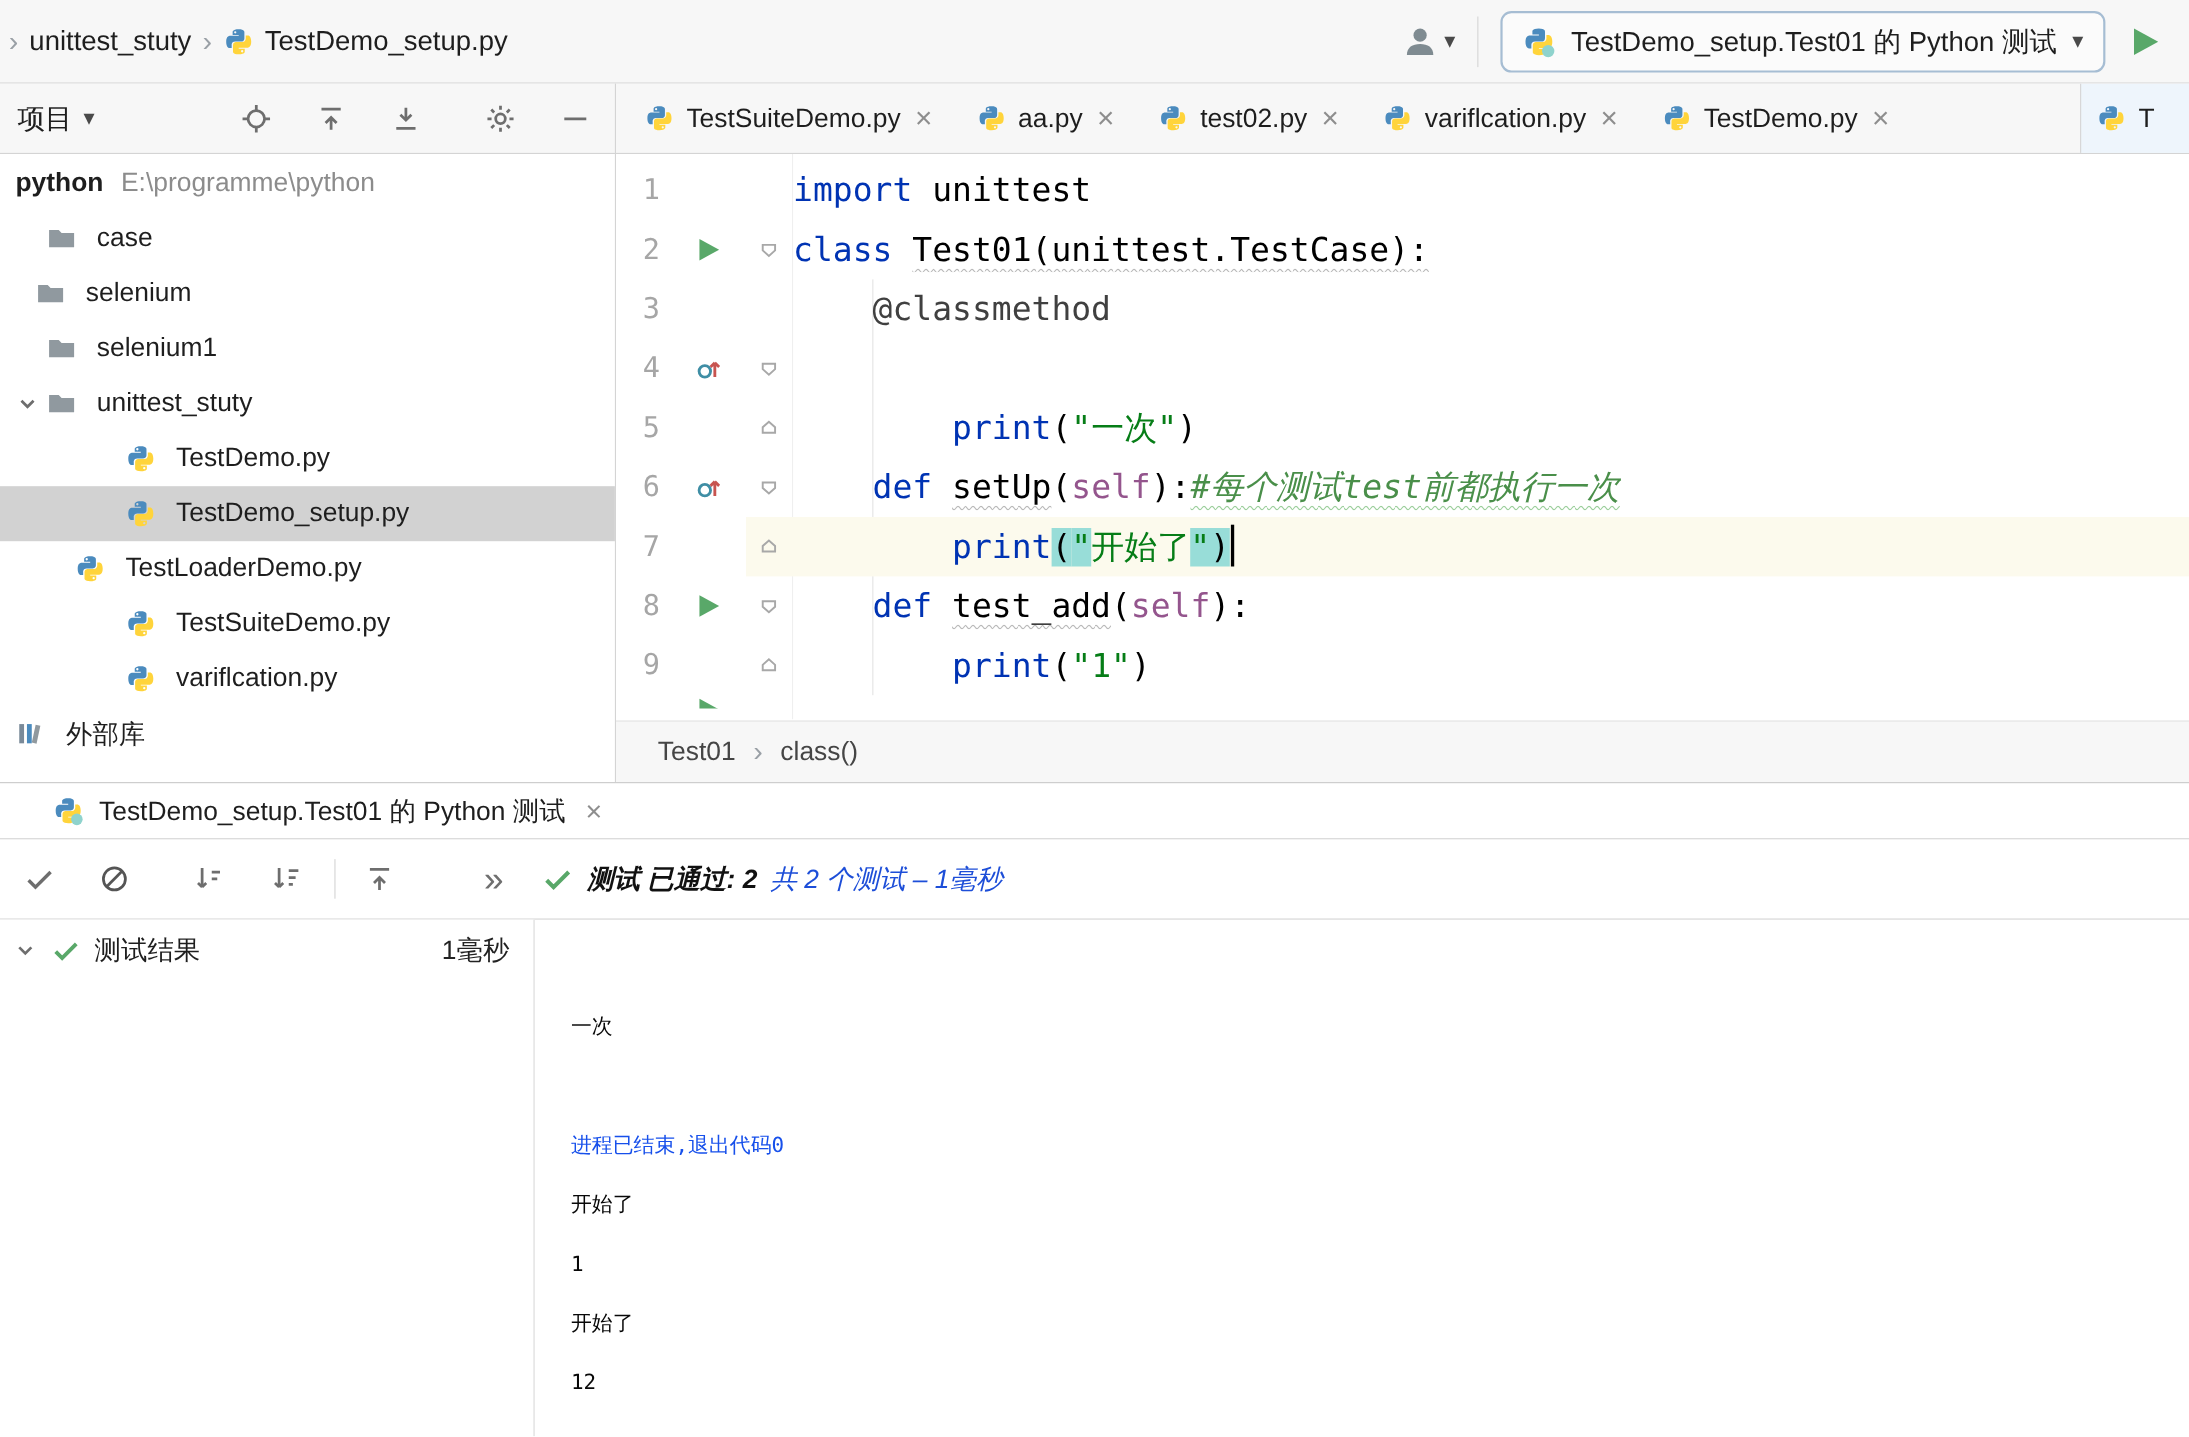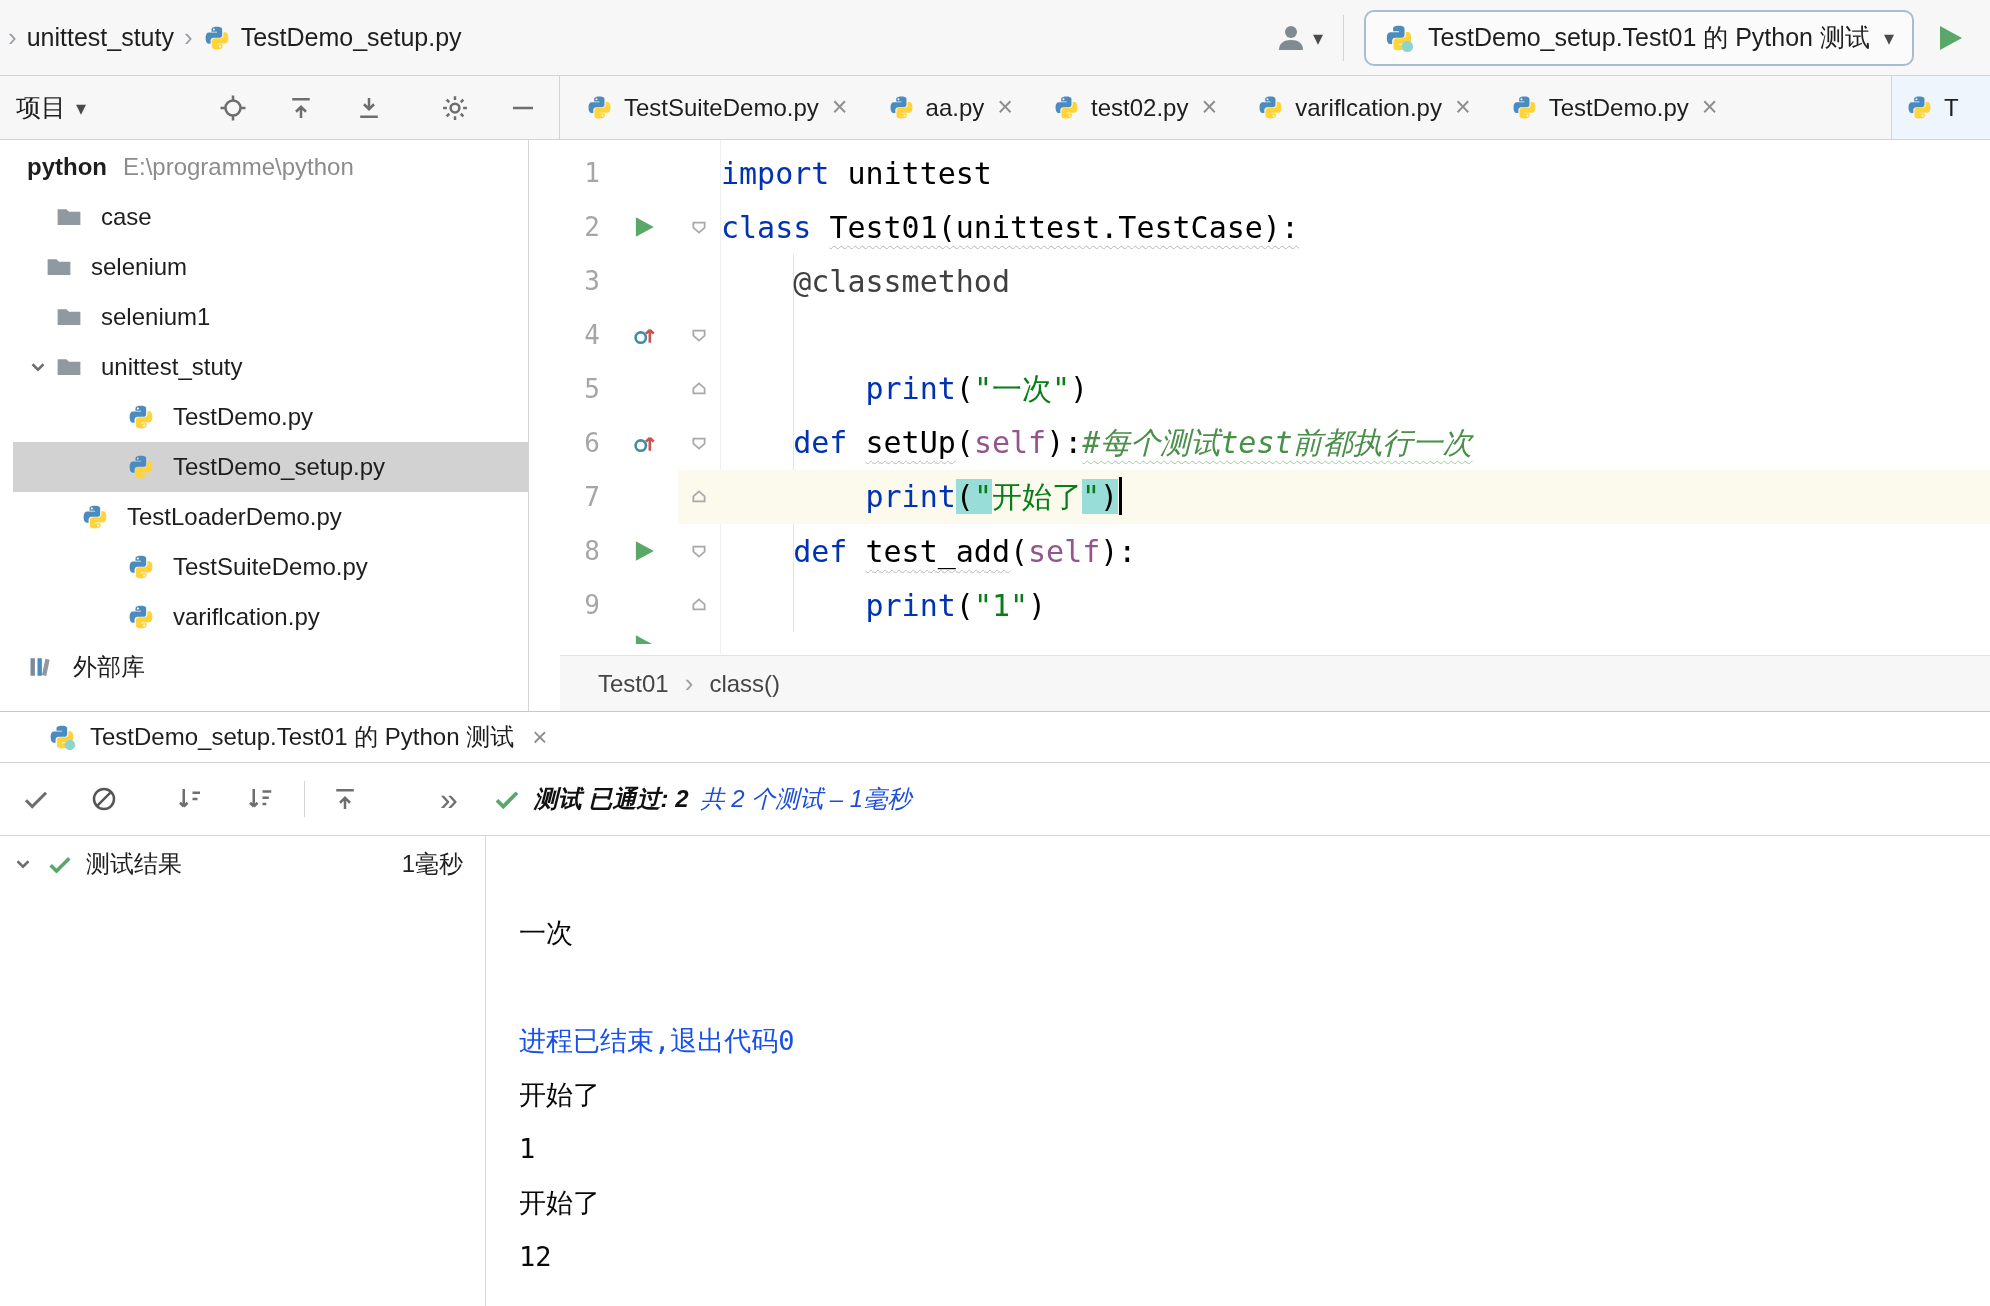--- a/index.html
+++ b/index.html
@@ -33,21 +33,21 @@
   .proj-tools .ic svg{width:30px;height:30px;}
   .tabs{flex:1;position:relative;background:#f7f7f7;border-bottom:1px solid #d4d4d4;
         display:flex;align-items:stretch;overflow:hidden;padding-left:6px;box-sizing:border-box;}
   .tab{display:flex;align-items:center;gap:11px;padding:0 20px;font-size:24px;white-space:nowrap;}
   .tab .ic svg{width:27px;height:27px;}
   .tab .close{color:#8e8e8e;font-size:27px;margin-left:2px;}
   .tab.partial{position:absolute;right:0;top:0;bottom:0;width:84px;overflow:hidden;
                background:#eef5fc;border-left:1px solid #d4d4d4;padding:0 0 0 14px;}
 
   
-  .project-tree{position:absolute;left:13px;top:140px;width:516px;height:571px;background:#fff;
+  .project-tree{position:absolute;left:0;top:140px;width:560px;height:571px;background:#fff;
                 border-right:1px solid #d4d4d4;box-sizing:border-box;padding-top:2px;overflow:hidden;}
   .tree-row{height:50px;display:flex;align-items:center;font-size:24px;box-sizing:border-box;}
   .tree-row.selected{background:#d2d2d2;}
   .tree-chev{width:34px;flex:none;}
   .tree-chev svg{width:22px;height:22px;}
   .tree-ic{margin-right:18px;flex:none;}
   .tree-ic svg{width:28px;height:28px;}
   .tree-label.bold{font-weight:bold;}
   .tree-path{color:#8c8c8c;margin-left:16px;}
 
@@ -97,21 +97,21 @@
   .st-black{color:#111;font-weight:600;}
   .st-gray{color:#1d4ed8;}
   .run-content{position:absolute;left:0;top:124px;right:0;bottom:0;}
   .results-pane{position:absolute;left:0;top:0;bottom:0;width:486px;border-right:1px solid #d9d9d9;
                 box-sizing:border-box;background:#fff;}
   .results-header{height:56px;display:flex;align-items:center;gap:12px;padding-left:12px;font-size:24px;}
   .results-header .chev svg{width:22px;height:22px;}
   .results-header .ok svg{width:28px;height:28px;}
   .results-time{margin-left:auto;margin-right:22px;color:#222;}
   .console{position:absolute;left:487px;top:0;right:0;bottom:0;overflow:hidden;
-           font-family:"DejaVu Sans Mono",monospace;font-size:27px;padding:70px 0 0 32px;box-sizing:border-box;}
+           font-family:"DejaVu Sans Mono",monospace;font-size:19px;padding:70px 0 0 32px;box-sizing:border-box;}
   .cline{height:54px;line-height:54px;white-space:pre;color:#080808;}
   .cline.info{color:#1750eb;}
 </style>
 </head>
 <body>
 
 <div class="app">
 
   <header class="topbar">
     <div class="crumbs">

